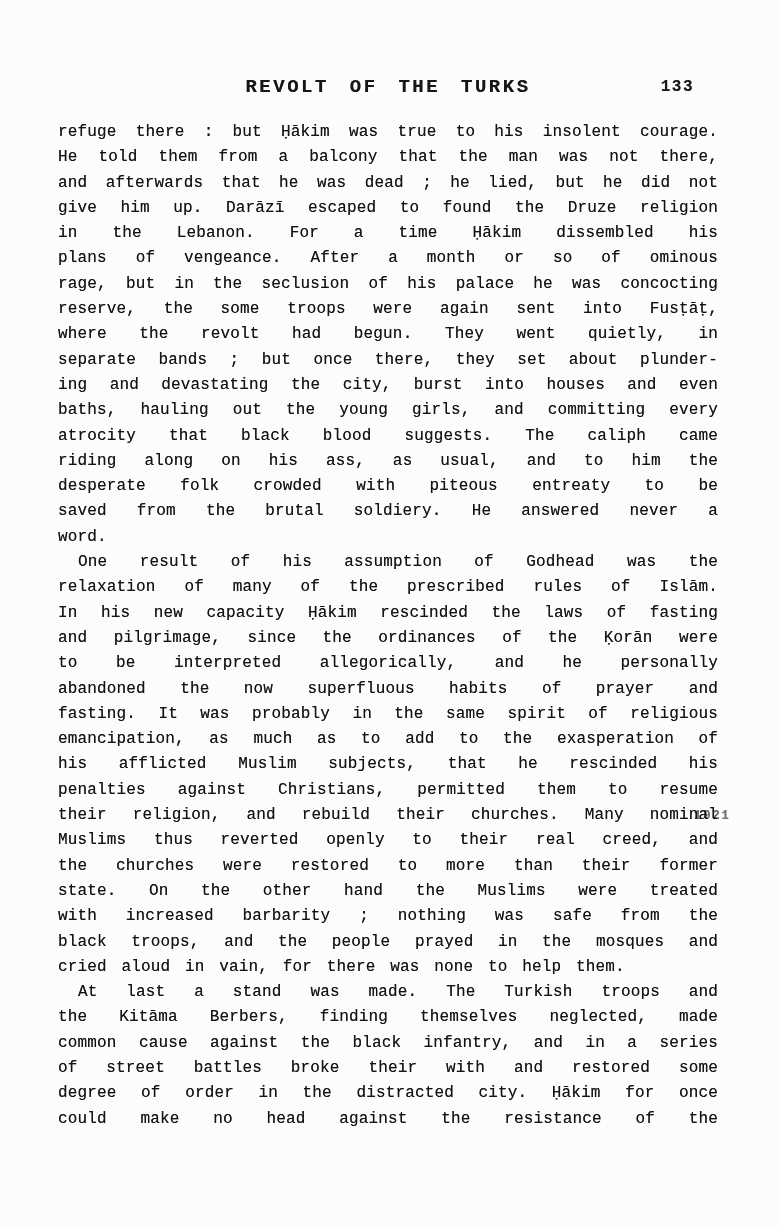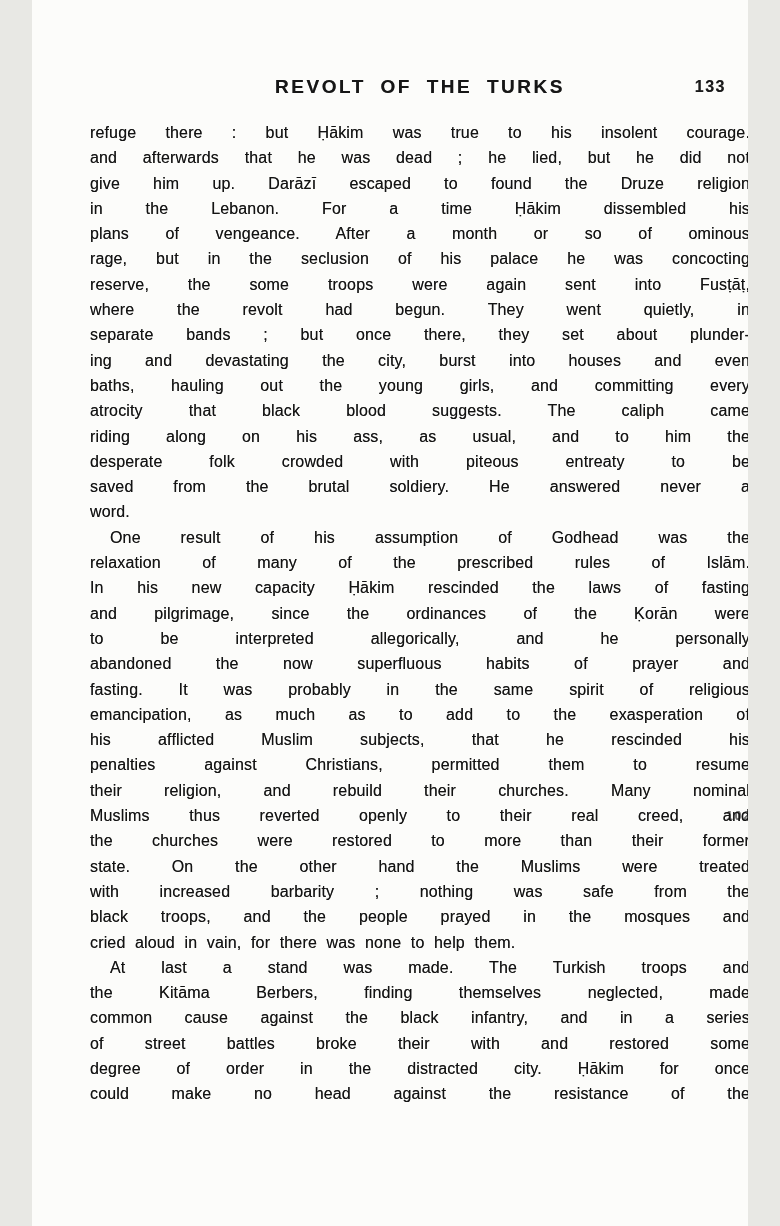--- a/index.html
+++ b/index.html
@@ -2,26 +2,26 @@
 <html><head>
 <meta charset="utf-8">
 <style>
   html, body {
     margin: 0;
     padding: 0;
     background: #e8e8e4;
   }
   .page {
     position: relative;
-    width: 716px;
+    width: 780px;
     height: 1226px;
     margin: 0 auto;
     background: #fcfcfa;
     overflow: hidden;
-    font-family: Liberation Sans, sans-serif;
+    font-family: Liberation Mono, monospace;
     color: #131313;
   }
   .running-header {
     position: absolute;
     left: 58px;
     top: 76px;
     width: 660px;
     height: 26px;
   }
   .running-title {
@@ -98,20 +98,21 @@
     <div class="running-title">REVOLT OF THE TURKS</div>
     <div class="page-number">133</div>
   </div>
 
   <div class="margin-note">1021</div>
 
   <div class="text-block">
 
     <div class="paragraph">
       <div class="line">refuge there : but Ḥākim was true to his insolent courage.</div>
+      <div class="line">He told them from a balcony that the man was not there,</div>
       <div class="line">and afterwards that he was dead ; he lied, but he did not</div>
       <div class="line">give him up. Darāzī escaped to found the Druze religion</div>
       <div class="line">in the Lebanon. For a time Ḥākim dissembled his</div>
       <div class="line">plans of vengeance. After a month or so of ominous</div>
       <div class="line">rage, but in the seclusion of his palace he was concocting</div>
       <div class="line">reserve, the some troops were again sent into Fusṭāṭ,</div>
       <div class="line">where the revolt had begun. They went quietly, in</div>
       <div class="line">separate bands ; but once there, they set about plunder-</div>
       <div class="line">ing and devastating the city, burst into houses and even</div>
       <div class="line">baths, hauling out the young girls, and committing every</div>

